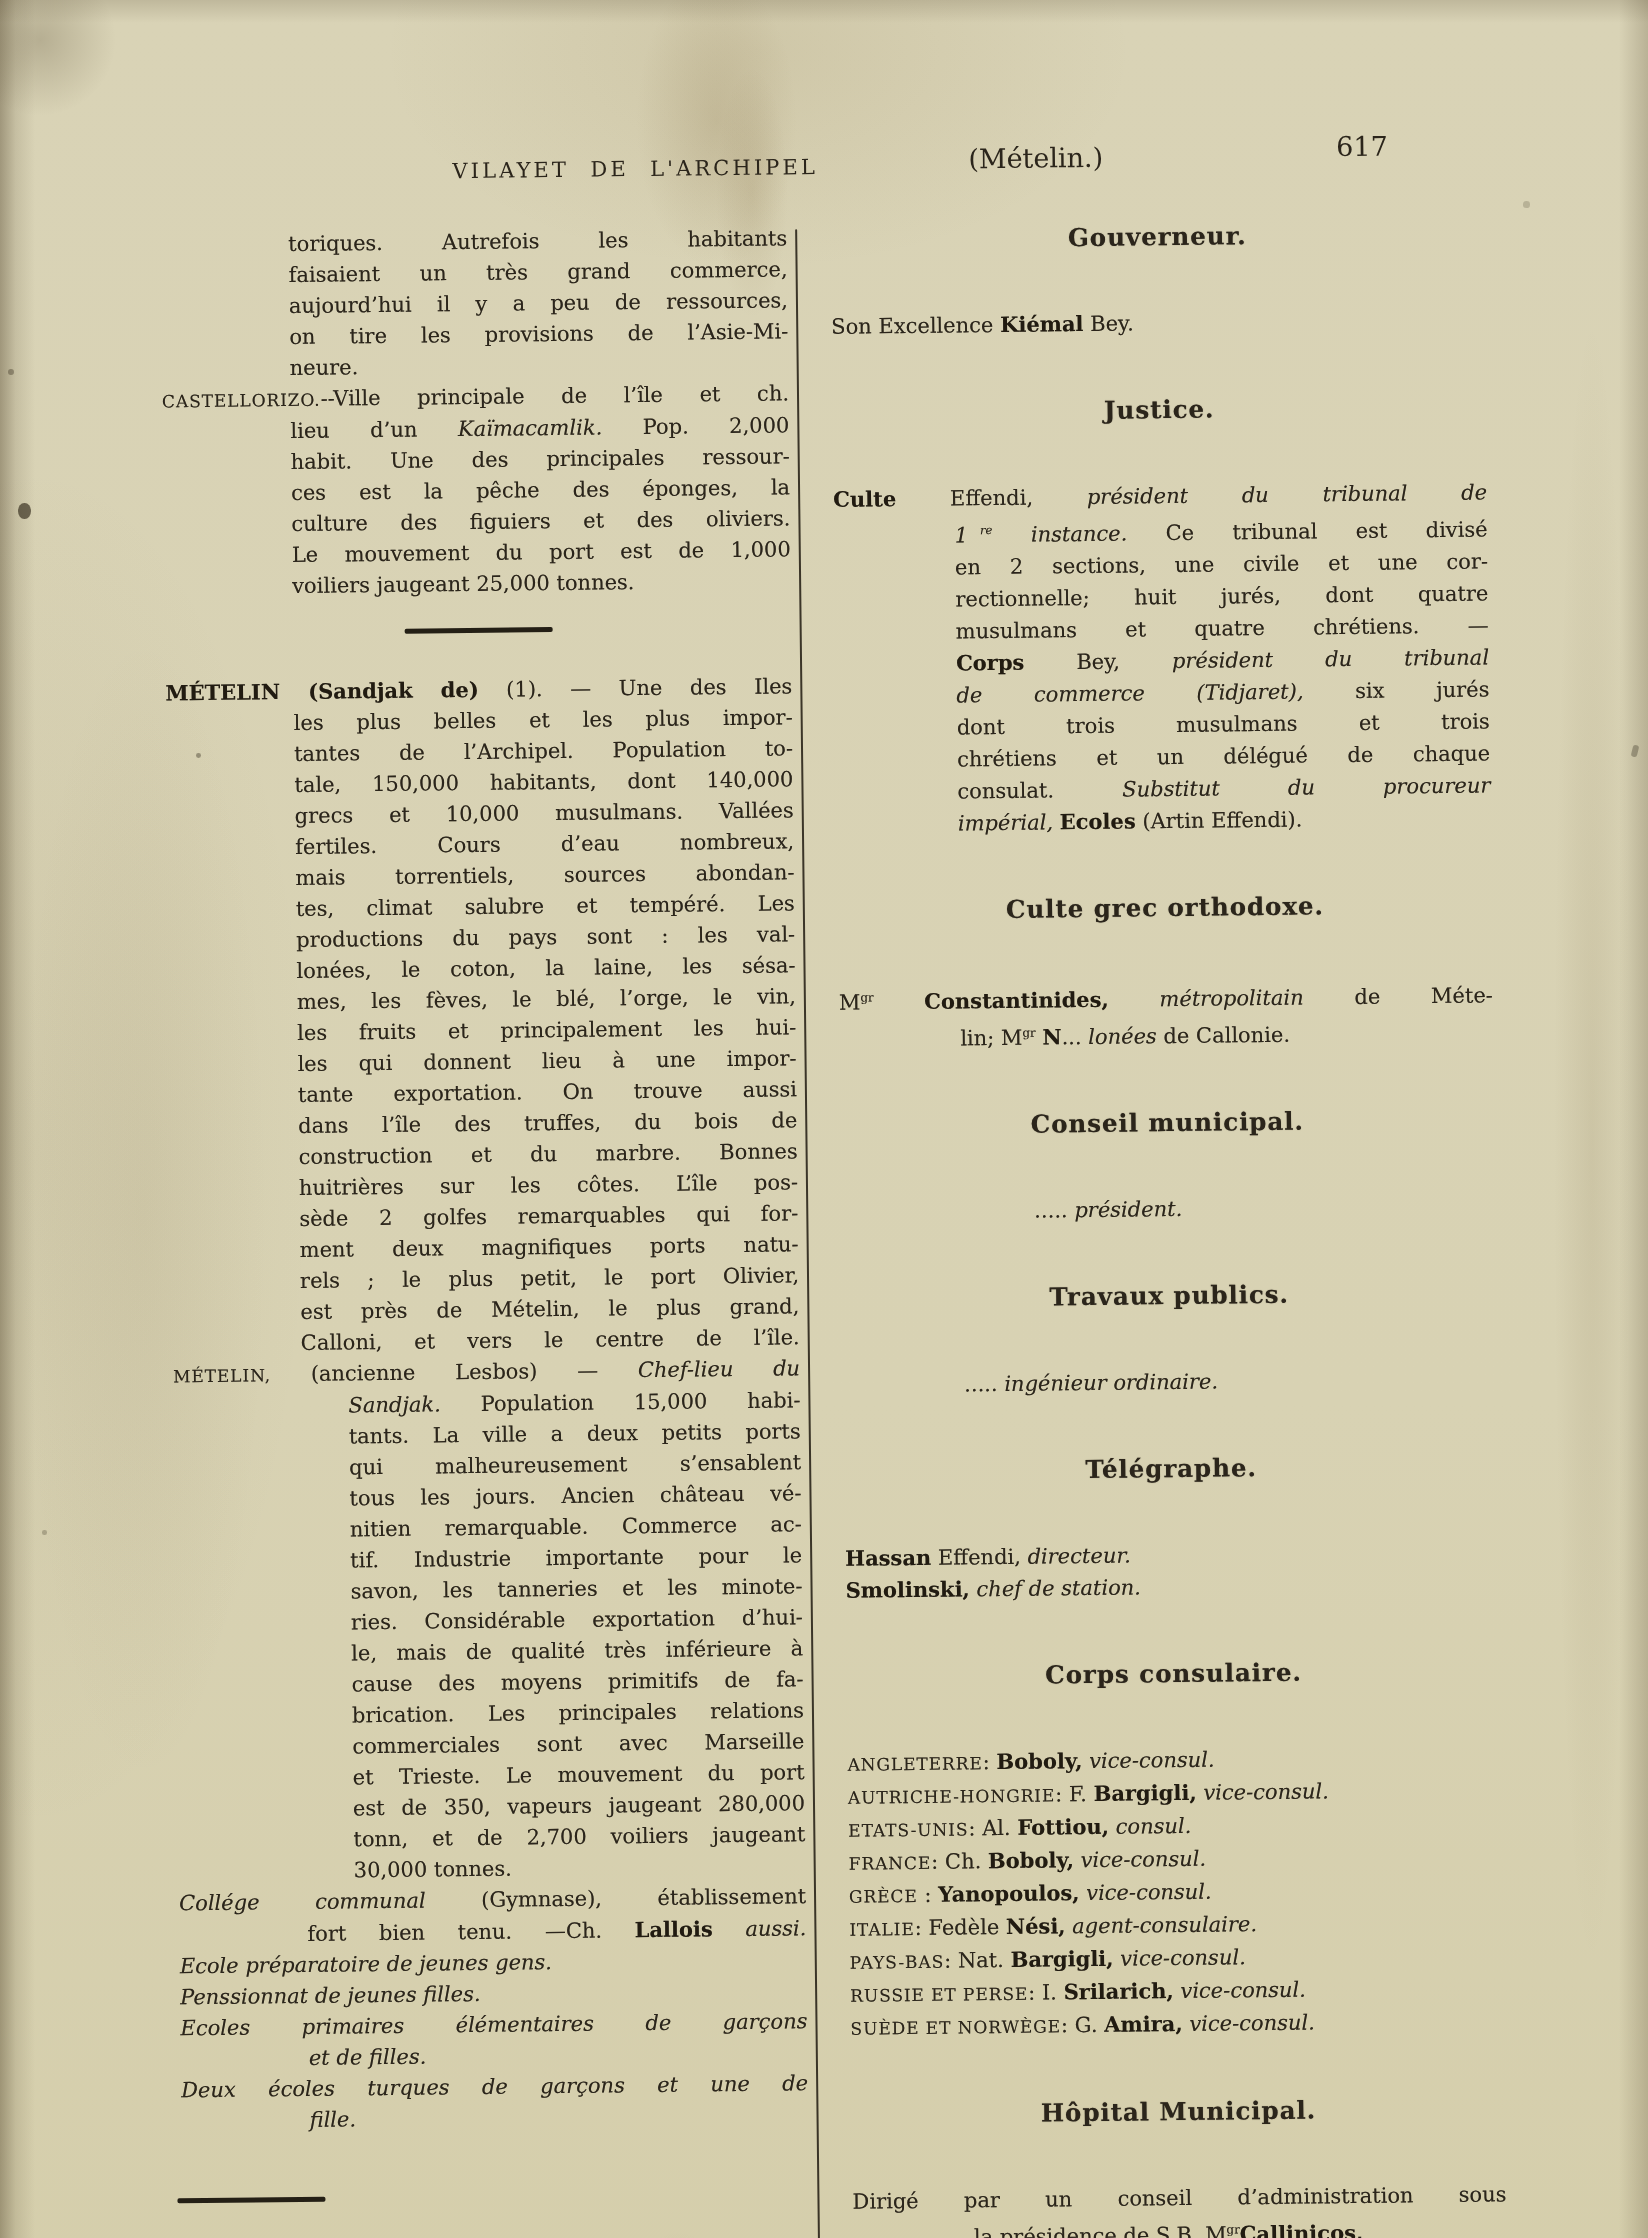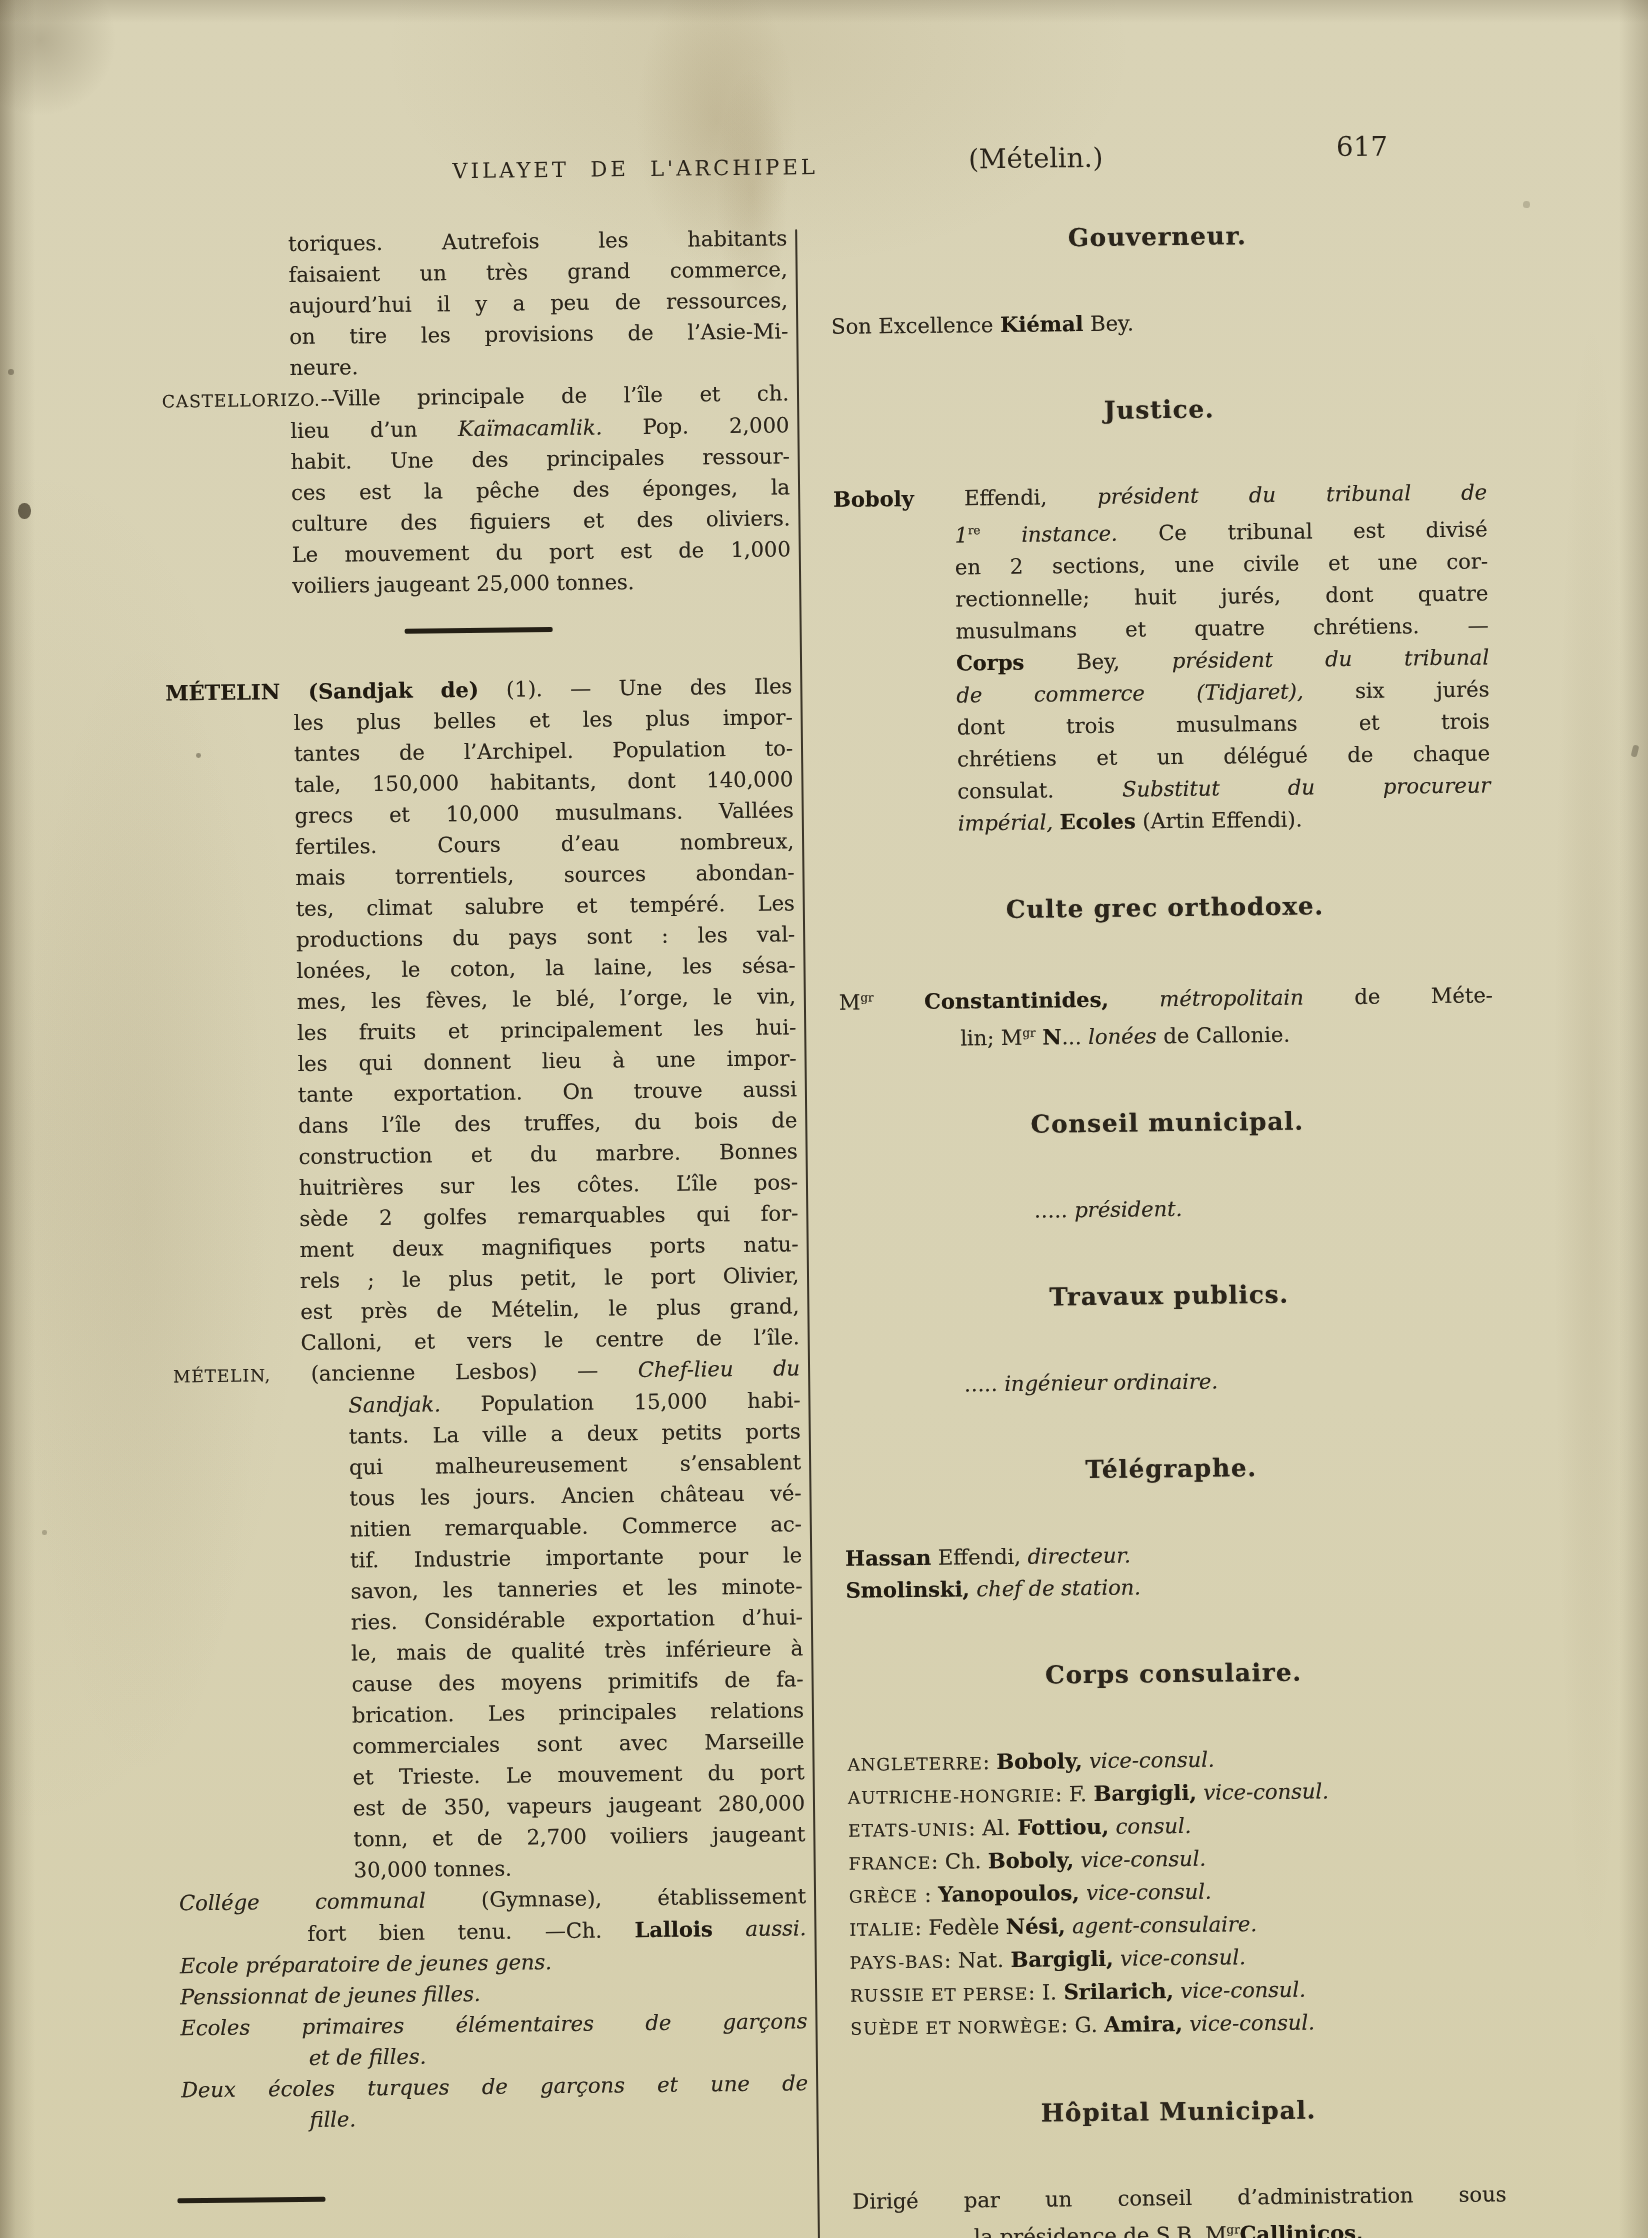--- a/index.html
+++ b/index.html
@@ -57,21 +57,21 @@
   .lcol .blk{margin-top:0;}
   .rcol .blk{margin-top:56px;}
   .rcol .blk:first-child{margin-top:0;}
   .rcol .h{font-weight:700;font-size:24.6px;text-align:center;letter-spacing:0.9px;text-shadow:0 0 0.9px rgba(33,27,17,.5);}
   .lcol .rule{width:148px;height:5.4px;background:#241f15;margin:28px auto 41px;border-radius:1.8px;}
 
   .s-b{font-weight:700;color:#211b11;}
   .s-i{font-style:italic;}
   .s-sc{font-size:17px;letter-spacing:0.9px;}
   .s-sup{font-size:0.56em;vertical-align:super;}
-  .s-isup{font-size:0.56em;vertical-align:super;}
+  .s-isup{font-size:0.56em;vertical-align:super;font-style:italic;margin-left:12px;}
 
   
   .footnote{position:absolute;left:167px;top:2191px;width:654px;}
   .fn-rule{width:148px;height:5.4px;background:#241f15;border-radius:1.8px;}
 </style>
 </head>
 <body>
 
 <div class="page">
   <div class="stain st-left"></div>
@@ -184,21 +184,21 @@
           <div class="ln ind1"><span class="s-i">fille.</span></div>
         </div>
       </div>
     <div class="rcol">
         <div class="blk h">Gouverneur.</div>
         <div class="blk p">
           <div class="ln ind0"><span class="s-n">Son Excellence </span><span class="s-b">Kiémal</span><span class="s-n"> Bey.</span></div>
         </div>
         <div class="blk h">Justice.</div>
         <div class="blk p">
-          <div class="ln ind0 j"><span class="s-b">Boboly</span><span class="s-n"> Effendi, </span><span class="s-i">président du tribunal de</span></div>
+          <div class="ln ind0 j"><span class="s-b">Culte</span><span class="s-n"> Effendi, </span><span class="s-i">président du tribunal de</span></div>
           <div class="ln ind1 j"><span class="s-i">1</span><span class="s-isup">re</span><span class="s-i"> instance.</span><span class="s-n"> Ce tribunal est divisé</span></div>
           <div class="ln ind1 j"><span class="s-n">en 2 sections, une civile et une cor-</span></div>
           <div class="ln ind1 j"><span class="s-n">rectionnelle; huit jurés, dont quatre</span></div>
           <div class="ln ind1 j"><span class="s-n">musulmans et quatre chrétiens. —</span></div>
           <div class="ln ind1 j"><span class="s-b">Corps</span><span class="s-n"> Bey, </span><span class="s-i">président du tribunal</span></div>
           <div class="ln ind1 j"><span class="s-i">de commerce (Tidjaret),</span><span class="s-n"> six jurés</span></div>
           <div class="ln ind1 j"><span class="s-n">dont trois musulmans et trois</span></div>
           <div class="ln ind1 j"><span class="s-n">chrétiens et un délégué de chaque</span></div>
           <div class="ln ind1 j"><span class="s-n">consulat. </span><span class="s-i">Substitut du procureur</span></div>
           <div class="ln ind1"><span class="s-i">impérial, </span><span class="s-b">Ecoles</span><span class="s-n"> (Artin Effendi).</span></div>

